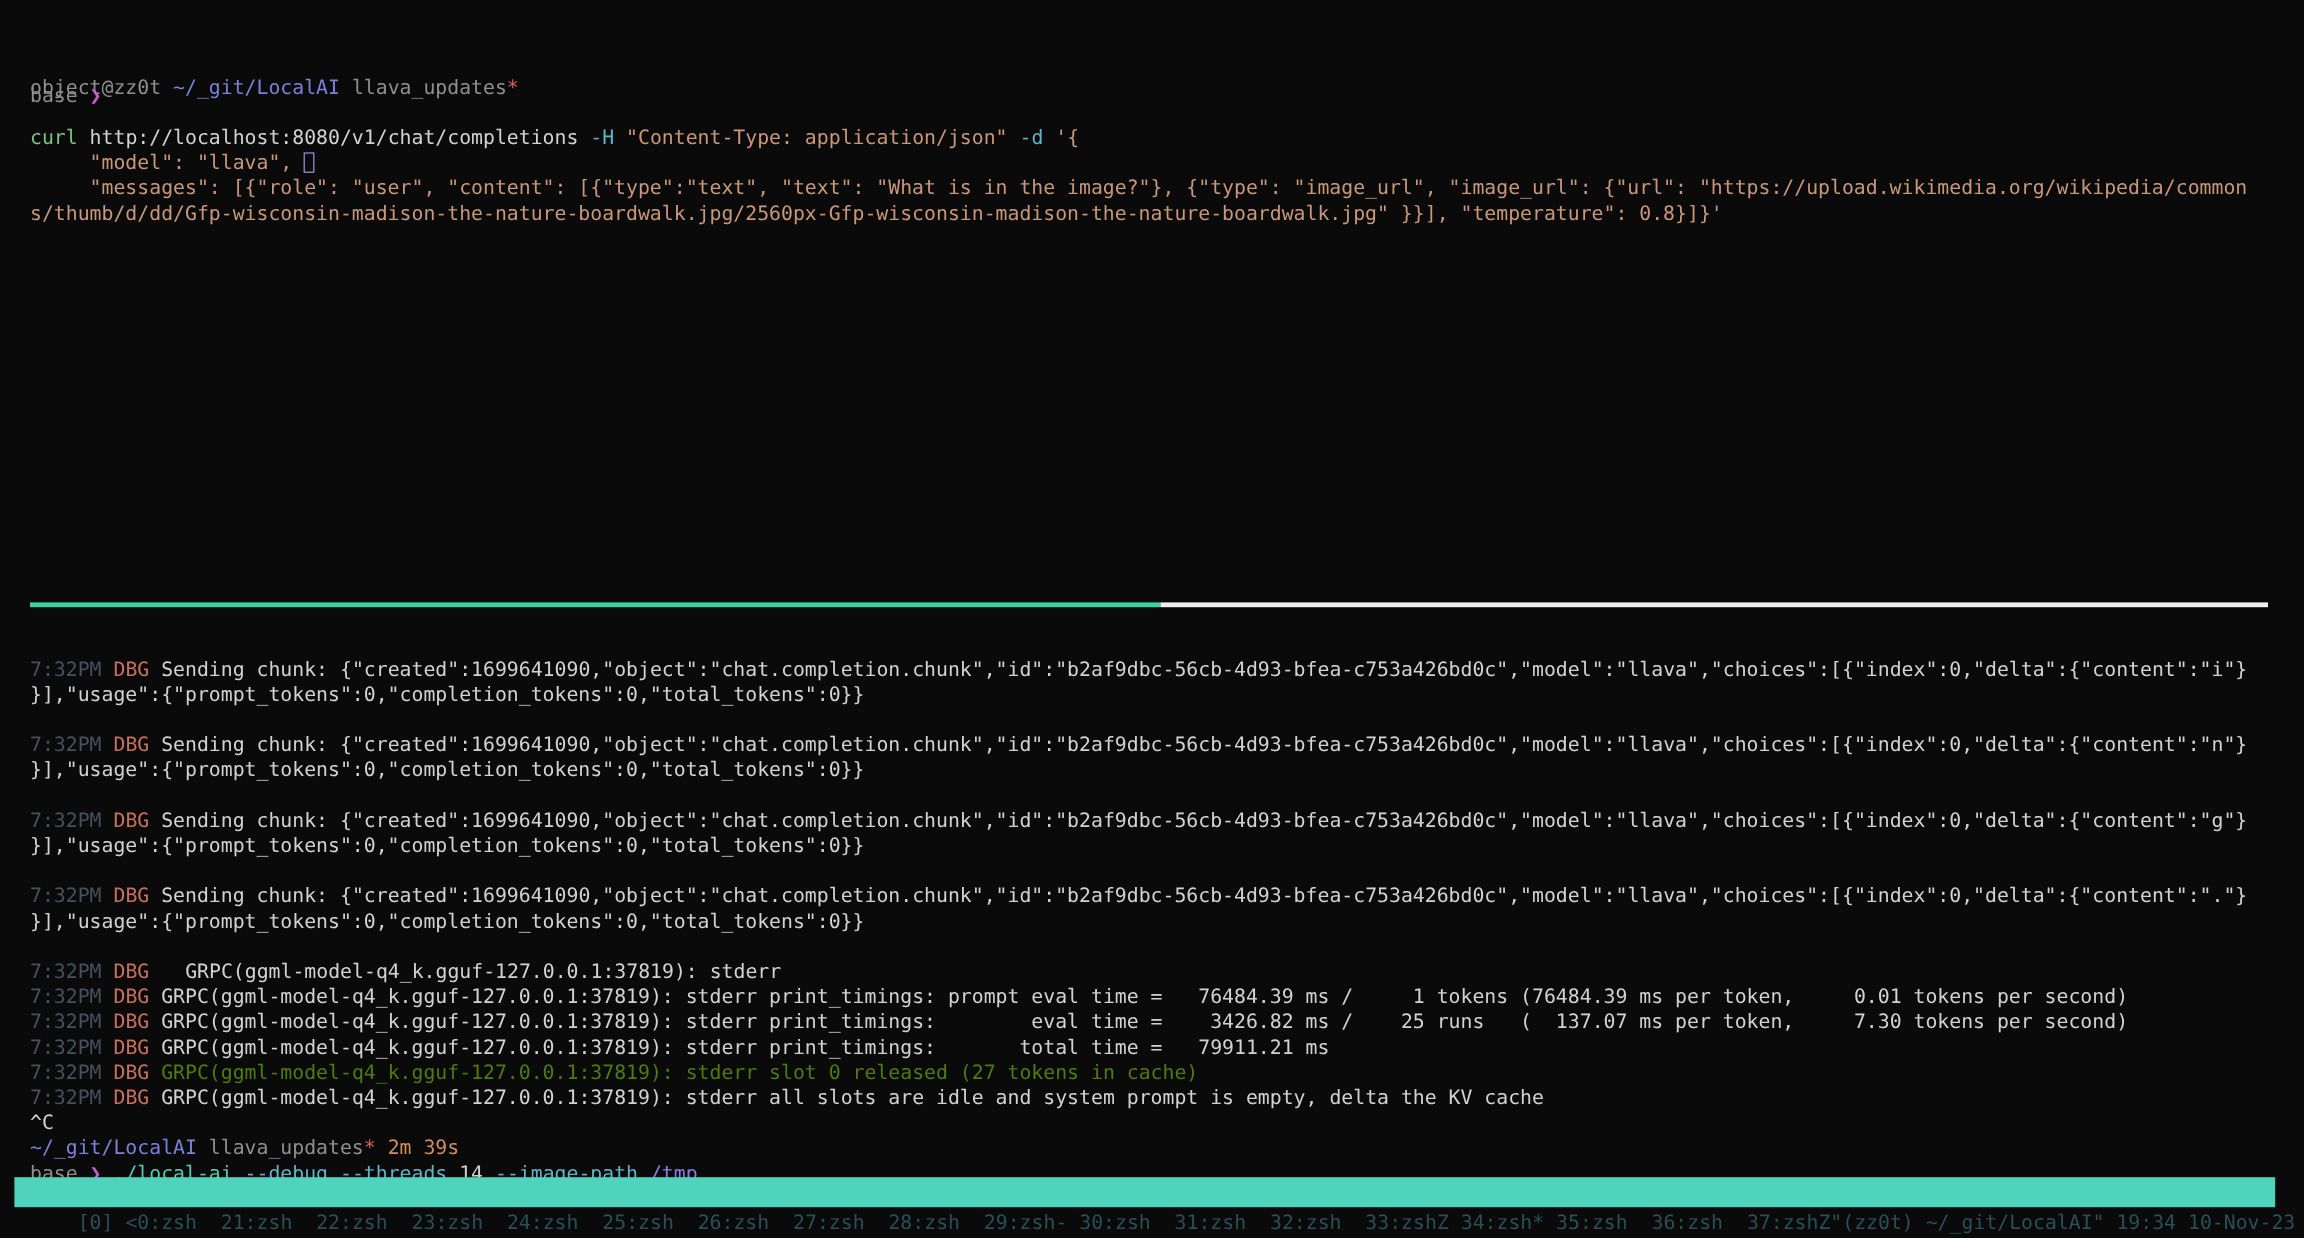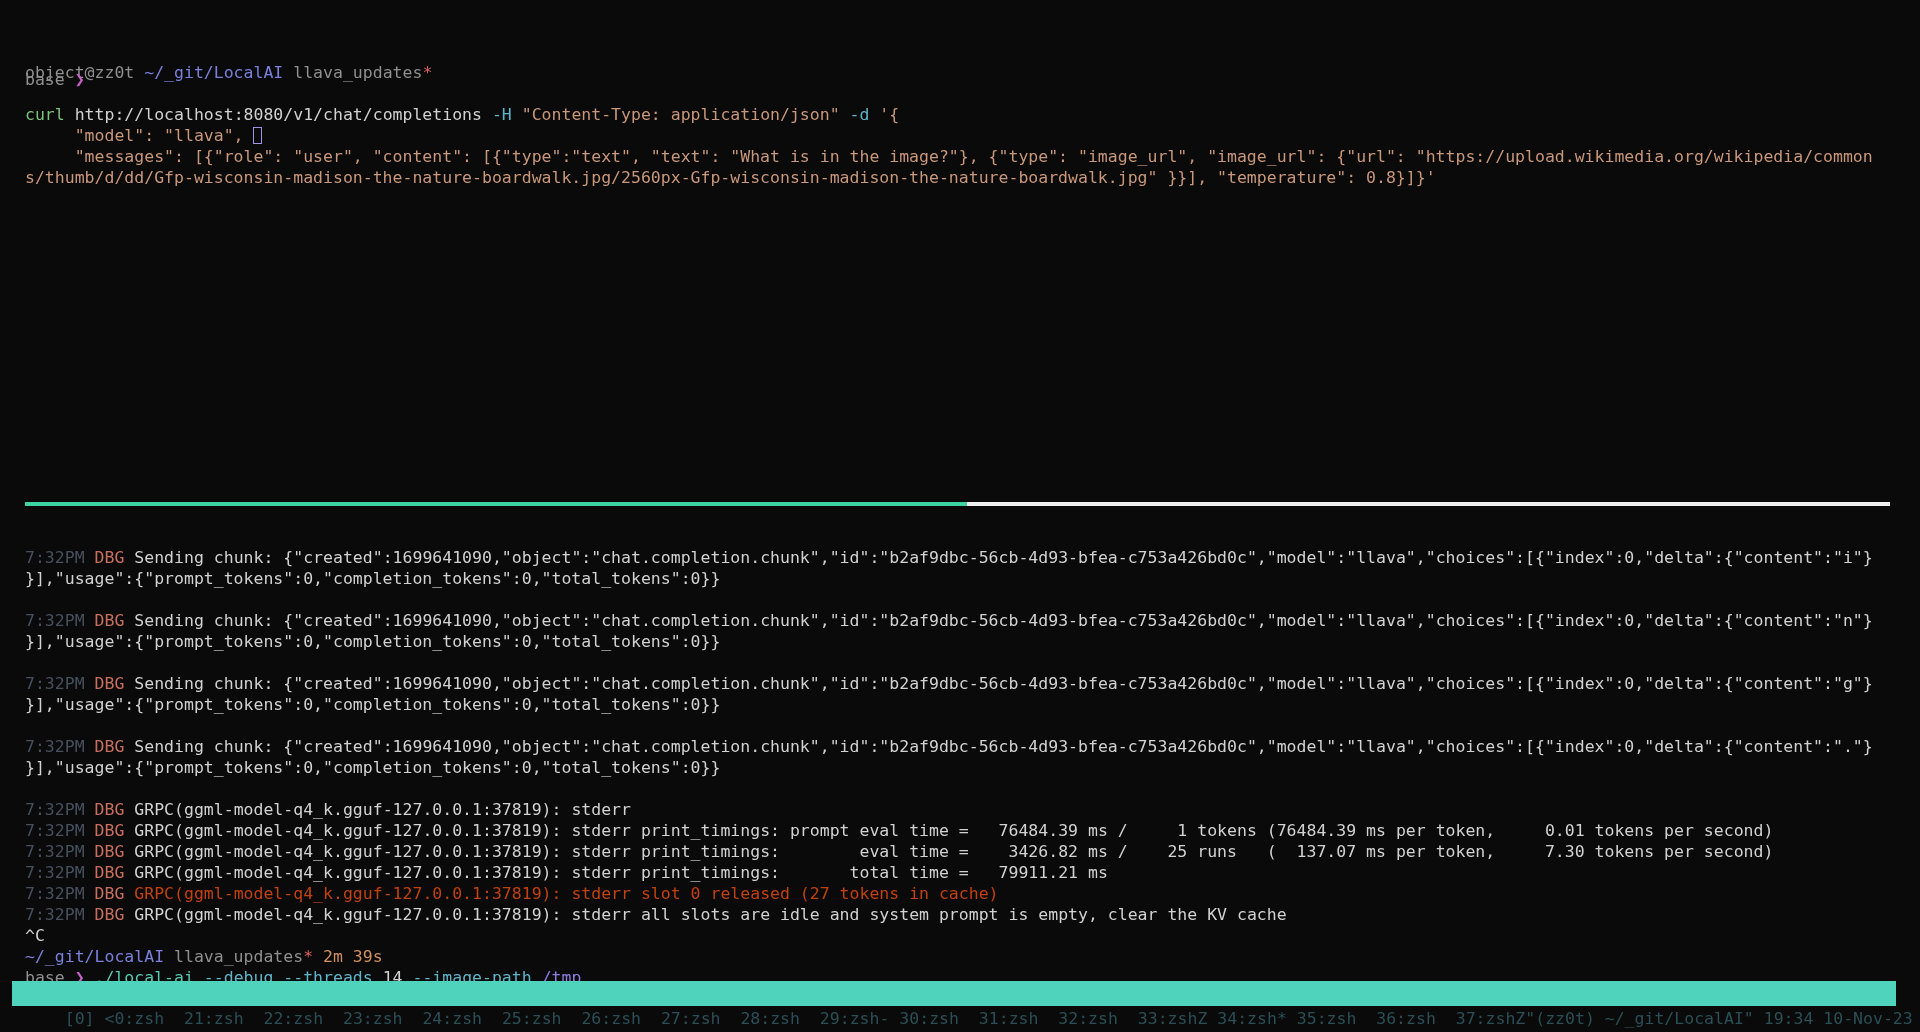--- a/index.html
+++ b/index.html
@@ -26,26 +26,26 @@
       <div class="row" style="top: 146px;"><span style="color: rgb(201, 151, 122);">     "messages": [{"role": "user", "content": [{"type":"text", "text": "What is in the image?"}, {"type": "image_url", "image_url": {"url": "https://upload.wikimedia.org/wikipedia/common</span></div>
       <div class="row" style="top: 167px;"><span style="color: rgb(201, 151, 122);">s/thumb/d/dd/Gfp-wisconsin-madison-the-nature-boardwalk.jpg/2560px-Gfp-wisconsin-madison-the-nature-boardwalk.jpg" }}], "temperature": 0.8}]}'</span></div>
       <div class="row" style="top: 547px;"><span style="color: rgb(70, 80, 95);">7:32PM </span><span style="color: rgb(201, 111, 95);">DBG </span><span style="color: rgb(210, 210, 210);">Sending chunk: {"created":1699641090,"object":"chat.completion.chunk","id":"b2af9dbc-56cb-4d93-bfea-c753a426bd0c","model":"llava","choices":[{"index":0,"delta":{"content":"i"}</span></div>
       <div class="row" style="top: 568px;"><span style="color: rgb(210, 210, 210);">}],"usage":{"prompt_tokens":0,"completion_tokens":0,"total_tokens":0}}</span></div>
       <div class="row" style="top: 610px;"><span style="color: rgb(70, 80, 95);">7:32PM </span><span style="color: rgb(201, 111, 95);">DBG </span><span style="color: rgb(210, 210, 210);">Sending chunk: {"created":1699641090,"object":"chat.completion.chunk","id":"b2af9dbc-56cb-4d93-bfea-c753a426bd0c","model":"llava","choices":[{"index":0,"delta":{"content":"n"}</span></div>
       <div class="row" style="top: 631px;"><span style="color: rgb(210, 210, 210);">}],"usage":{"prompt_tokens":0,"completion_tokens":0,"total_tokens":0}}</span></div>
       <div class="row" style="top: 673px;"><span style="color: rgb(70, 80, 95);">7:32PM </span><span style="color: rgb(201, 111, 95);">DBG </span><span style="color: rgb(210, 210, 210);">Sending chunk: {"created":1699641090,"object":"chat.completion.chunk","id":"b2af9dbc-56cb-4d93-bfea-c753a426bd0c","model":"llava","choices":[{"index":0,"delta":{"content":"g"}</span></div>
       <div class="row" style="top: 694px;"><span style="color: rgb(210, 210, 210);">}],"usage":{"prompt_tokens":0,"completion_tokens":0,"total_tokens":0}}</span></div>
       <div class="row" style="top: 736px;"><span style="color: rgb(70, 80, 95);">7:32PM </span><span style="color: rgb(201, 111, 95);">DBG </span><span style="color: rgb(210, 210, 210);">Sending chunk: {"created":1699641090,"object":"chat.completion.chunk","id":"b2af9dbc-56cb-4d93-bfea-c753a426bd0c","model":"llava","choices":[{"index":0,"delta":{"content":"."}</span></div>
       <div class="row" style="top: 757px;"><span style="color: rgb(210, 210, 210);">}],"usage":{"prompt_tokens":0,"completion_tokens":0,"total_tokens":0}}</span></div>
-      <div class="row" style="top: 799px;"><span style="color: rgb(70, 80, 95);">7:32PM </span><span style="color: rgb(201, 111, 95);">DBG </span><span style="color: rgb(210, 210, 210);">GRPC(ggml-model-q4_k.gguf-127.0.0.1:37819): stderr </span></div>
+      <div class="row" style="top: 799px;"><span style="color: rgb(70, 80, 95);">7:32PM </span><span style="color: rgb(201, 111, 95);">DBG </span><span style="color: rgb(210, 210, 210); margin-left: 20px;">GRPC(ggml-model-q4_k.gguf-127.0.0.1:37819): stderr </span></div>
       <div class="row" style="top: 820px;"><span style="color: rgb(70, 80, 95);">7:32PM </span><span style="color: rgb(201, 111, 95);">DBG </span><span style="color: rgb(210, 210, 210);">GRPC(ggml-model-q4_k.gguf-127.0.0.1:37819): stderr print_timings: prompt eval time =   76484.39 ms /     1 tokens (76484.39 ms per token,     0.01 tokens per second)</span></div>
       <div class="row" style="top: 841px;"><span style="color: rgb(70, 80, 95);">7:32PM </span><span style="color: rgb(201, 111, 95);">DBG </span><span style="color: rgb(210, 210, 210);">GRPC(ggml-model-q4_k.gguf-127.0.0.1:37819): stderr print_timings:        eval time =    3426.82 ms /    25 runs   (  137.07 ms per token,     7.30 tokens per second)</span></div>
       <div class="row" style="top: 862px;"><span style="color: rgb(70, 80, 95);">7:32PM </span><span style="color: rgb(201, 111, 95);">DBG </span><span style="color: rgb(210, 210, 210);">GRPC(ggml-model-q4_k.gguf-127.0.0.1:37819): stderr print_timings:       total time =   79911.21 ms</span></div>
-      <div class="row" style="top: 883px;"><span style="color: rgb(70, 80, 95);">7:32PM </span><span style="color: rgb(201, 111, 95);">DBG </span><span style="color: #c2410c;">GRPC(ggml-model-q4_k.gguf-127.0.0.1:37819): stderr slot 0 released (27 tokens in cache)</span></div>
-      <div class="row" style="top: 904px;"><span style="color: rgb(70, 80, 95);">7:32PM </span><span style="color: rgb(201, 111, 95);">DBG </span><span style="color: rgb(210, 210, 210);">GRPC(ggml-model-q4_k.gguf-127.0.0.1:37819): stderr all slots are idle and system prompt is empty, clear the KV cache</span></div>
+      <div class="row" style="top: 883px;"><span style="color: rgb(70, 80, 95);">7:32PM </span><span style="color: rgb(201, 111, 95);">DBG </span><span style="color: #4d7c0f;">GRPC(ggml-model-q4_k.gguf-127.0.0.1:37819): stderr slot 0 released (27 tokens in cache)</span></div>
+      <div class="row" style="top: 904px;"><span style="color: rgb(70, 80, 95);">7:32PM </span><span style="color: rgb(201, 111, 95);">DBG </span><span style="color: rgb(210, 210, 210);">GRPC(ggml-model-q4_k.gguf-127.0.0.1:37819): stderr all slots are idle and system prompt is empty, delta the KV cache</span></div>
       <div class="row" style="top: 925px;"><span style="color: rgb(210, 210, 210);">^C</span></div>
       <div class="row" style="top: 946px;"><span style="color: rgb(122, 128, 220);">~/_git/LocalAI</span><span style="color: rgb(143, 143, 143);"> llava_updates</span><span style="color: rgb(221, 94, 94);">*</span><span style="color: rgb(207, 143, 95);"> 2m 39s</span></div>
       <div class="row" style="top: 967px;"><span style="color: rgb(143, 143, 143);">base </span><span style="color: rgb(199, 95, 201);">❯</span><span style="color: rgb(210, 210, 210);"> </span><span style="color: rgb(88, 201, 174);">./local-ai</span><span style="color: rgb(210, 210, 210);"> </span><span style="color: rgb(95, 180, 201);">--debug</span><span style="color: rgb(210, 210, 210);"> </span><span style="color: rgb(95, 180, 201);">--threads</span><span style="color: rgb(210, 210, 210);"> 14 </span><span style="color: rgb(95, 180, 201);">--image-path</span><span style="color: rgb(210, 210, 210);"> </span><span style="color: rgb(140, 124, 224); text-decoration: underline;">/tmp</span></div>
     </div>
 
   <div class="divider-seg" id="divider-left" style="background: rgb(62, 211, 163);"></div>
   <div class="divider-seg" id="divider-right" style="background: rgb(240, 240, 240);"></div>
 
   <div class="statusbar" style="background: rgb(79, 211, 189); color: rgb(43, 79, 87);">
     <span>[0] </span><span id="tmux-windows"><span>&lt;0:zsh</span><span>  </span><span>21:zsh</span><span>  </span><span>22:zsh</span><span>  </span><span>23:zsh</span><span>  </span><span>24:zsh</span><span>  </span><span>25:zsh</span><span>  </span><span>26:zsh</span><span>  </span><span>27:zsh</span><span>  </span><span>28:zsh</span><span>  </span><span>29:zsh-</span><span> </span><span>30:zsh</span><span>  </span><span>31:zsh</span><span>  </span><span>32:zsh</span><span>  </span><span>33:zshZ</span><span> </span><span>34:zsh*</span><span> </span><span>35:zsh</span><span>  </span><span>36:zsh</span><span>  </span><span>37:zshZ</span></span><span>"(zz0t) ~/_git/LocalAI" 19:34 10-Nov-23</span>

